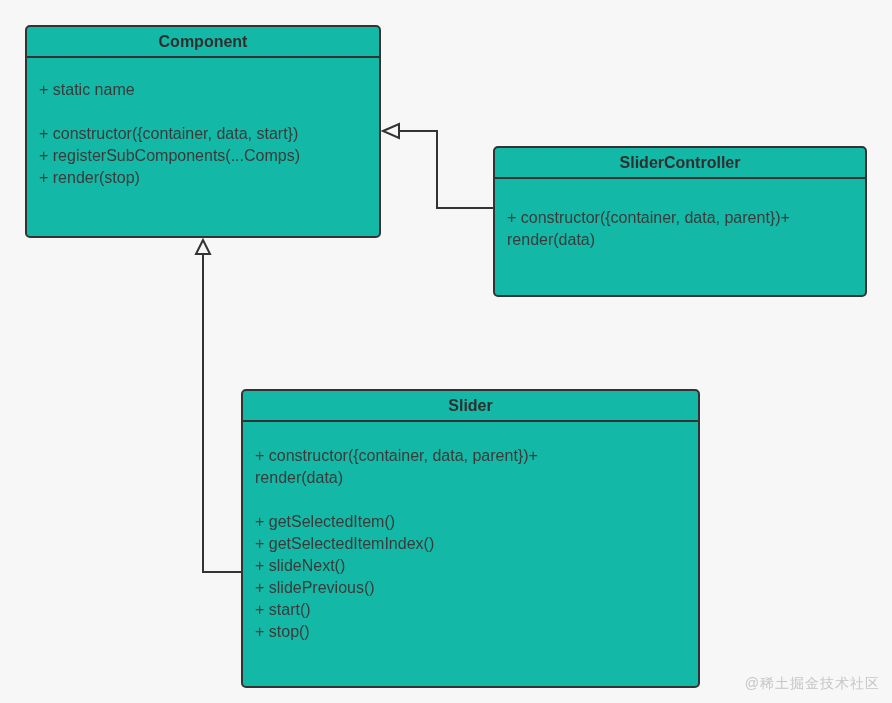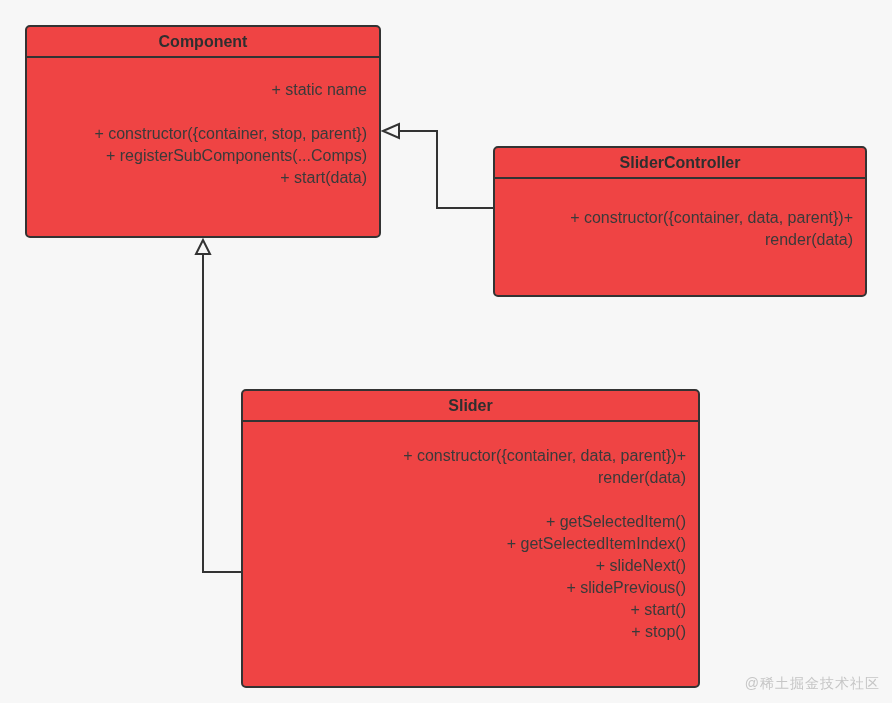--- a/index.html
+++ b/index.html
@@ -18,39 +18,38 @@
     position: absolute;
     left: 0;
     top: 0;
     width: 892px;
     height: 703px;
     pointer-events: none;
   }
   .uml-class {
     position: absolute;
     box-sizing: border-box;
-    background: #ef4444;
+    background: #14b8a6;
     border: 2px solid #333;
     border-radius: 5px;
   }
   #component          { left: 25px;  top: 25px;  width: 356px; height: 213px; }
   #slider-controller  { left: 493px; top: 146px; width: 374px; height: 151px; }
   #slider             { left: 241px; top: 377px; width: 459px; height: 299px; margin-top: 12px; }
   .uml-title {
     border-bottom: 2px solid #333;
     text-align: center;
     font-weight: bold;
     font-size: 16px;
     line-height: 21px;
     padding: 4px 0;
     color: #2f2f2f;
   }
   .uml-body {
     color: #3a3a3a;
-    text-align: right;
   }
   #component .uml-body         { padding: 21px 12px 0; }
   #slider-controller .uml-body { padding: 28px 12px 0; }
   #slider .uml-body            { padding: 23px 12px 0; }
   .uml-line {
     font-size: 16px;
     line-height: 22px;
     min-height: 22px;
     white-space: nowrap;
   }
@@ -79,23 +78,23 @@
       <polyline points="241,572 203,572 203,253" fill="none" stroke="#333" stroke-width="2"></polyline>
       <polygon points="203,240 196,254 210,254" fill="#f7f7f7" stroke="#333" stroke-width="2" stroke-linejoin="miter"></polygon>
     </g>
   </svg>
 
   <div class="uml-class" id="component">
     <div class="uml-title">Component</div>
     <div class="uml-body">
       <div class="uml-line">+ static name</div>
       <div class="uml-line"></div>
-      <div class="uml-line">+ constructor({container, stop, parent})</div>
+      <div class="uml-line">+ constructor({container, data, start})</div>
       <div class="uml-line">+ registerSubComponents(...Comps)</div>
-      <div class="uml-line">+ start(data)</div>
+      <div class="uml-line">+ render(stop)</div>
     </div>
   </div>
 
   <div class="uml-class" id="slider-controller">
     <div class="uml-title">SliderController</div>
     <div class="uml-body">
       <div class="uml-line">+ constructor({container, data, parent})+</div>
       <div class="uml-line">render(data)</div>
     </div>
   </div>

